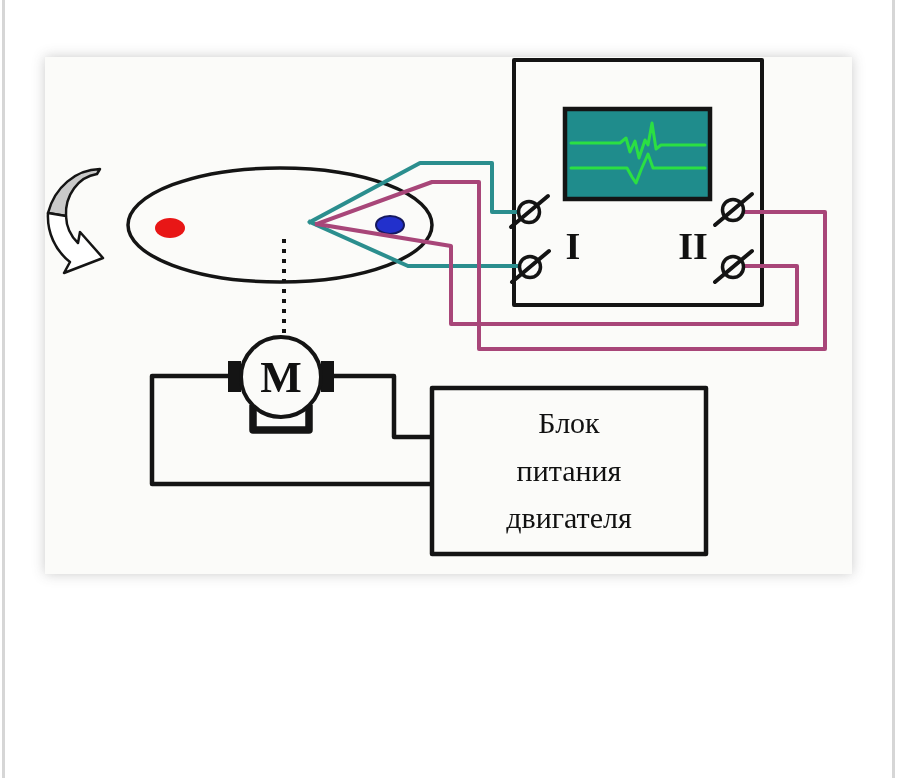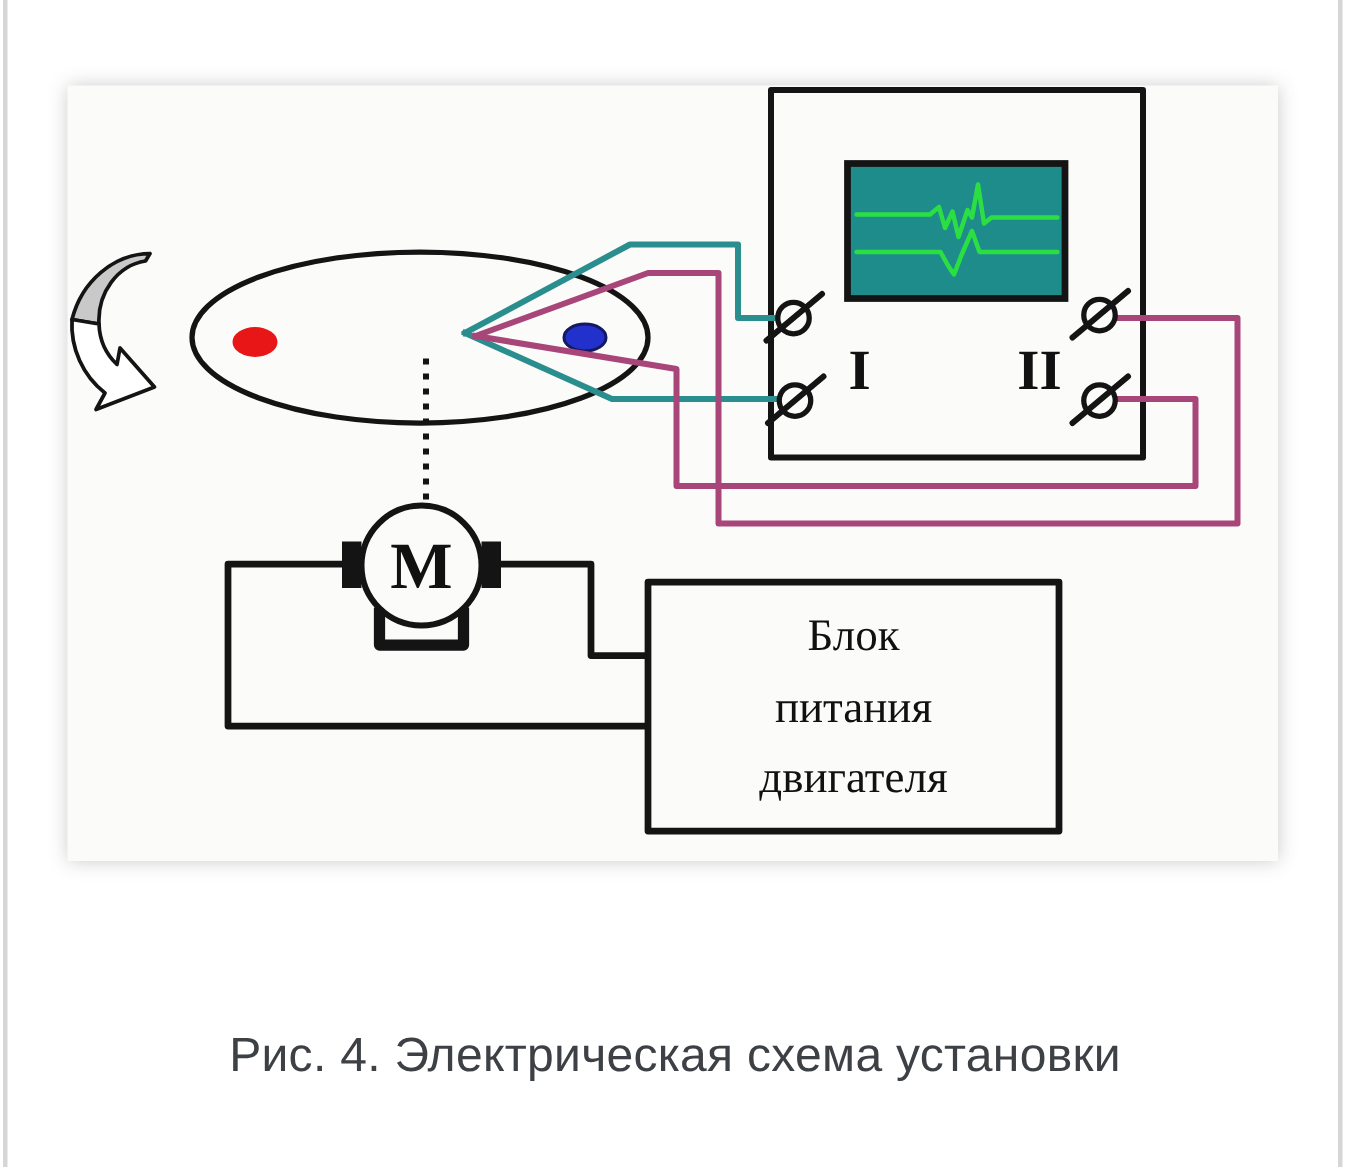--- a/index.html
+++ b/index.html
@@ -94,14 +94,13 @@
         <circle cx="733" cy="210" r="10.5" class="blk fill-panel" stroke-width="3.5"></circle>
         <line x1="715" y1="225" x2="752" y2="194" class="blk" stroke-width="4" stroke-linecap="round"></line>
       </g>
       <g>
         <circle cx="733" cy="267" r="10.5" class="blk fill-panel" stroke-width="3.5"></circle>
         <line x1="715" y1="282" x2="752" y2="251" class="blk" stroke-width="4" stroke-linecap="round"></line>
       </g>
     </svg>
   </div>
 
-  <div class="figure-caption">Рис. 4. Электрическая схема установки</div>
 </div>
 
 </body></html>

